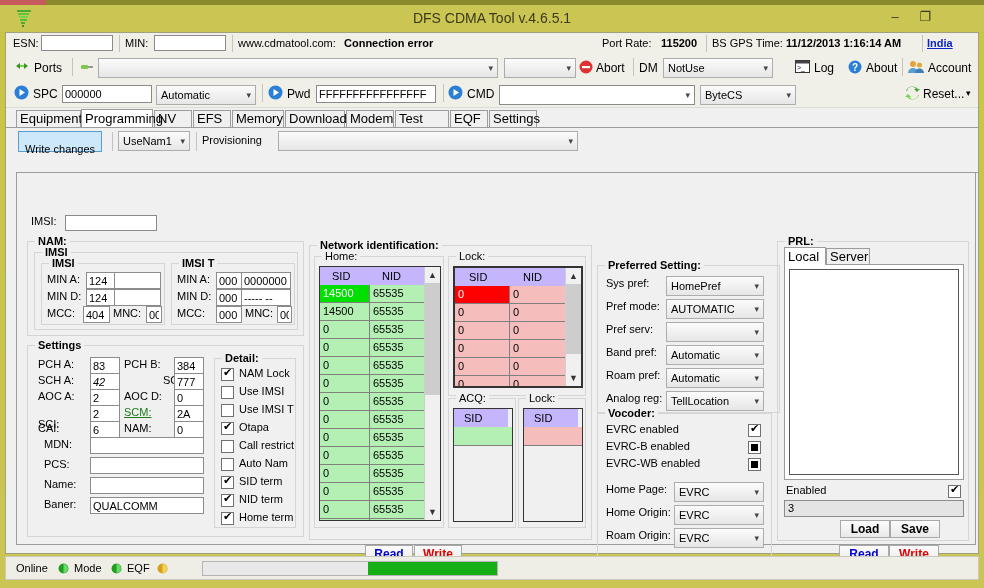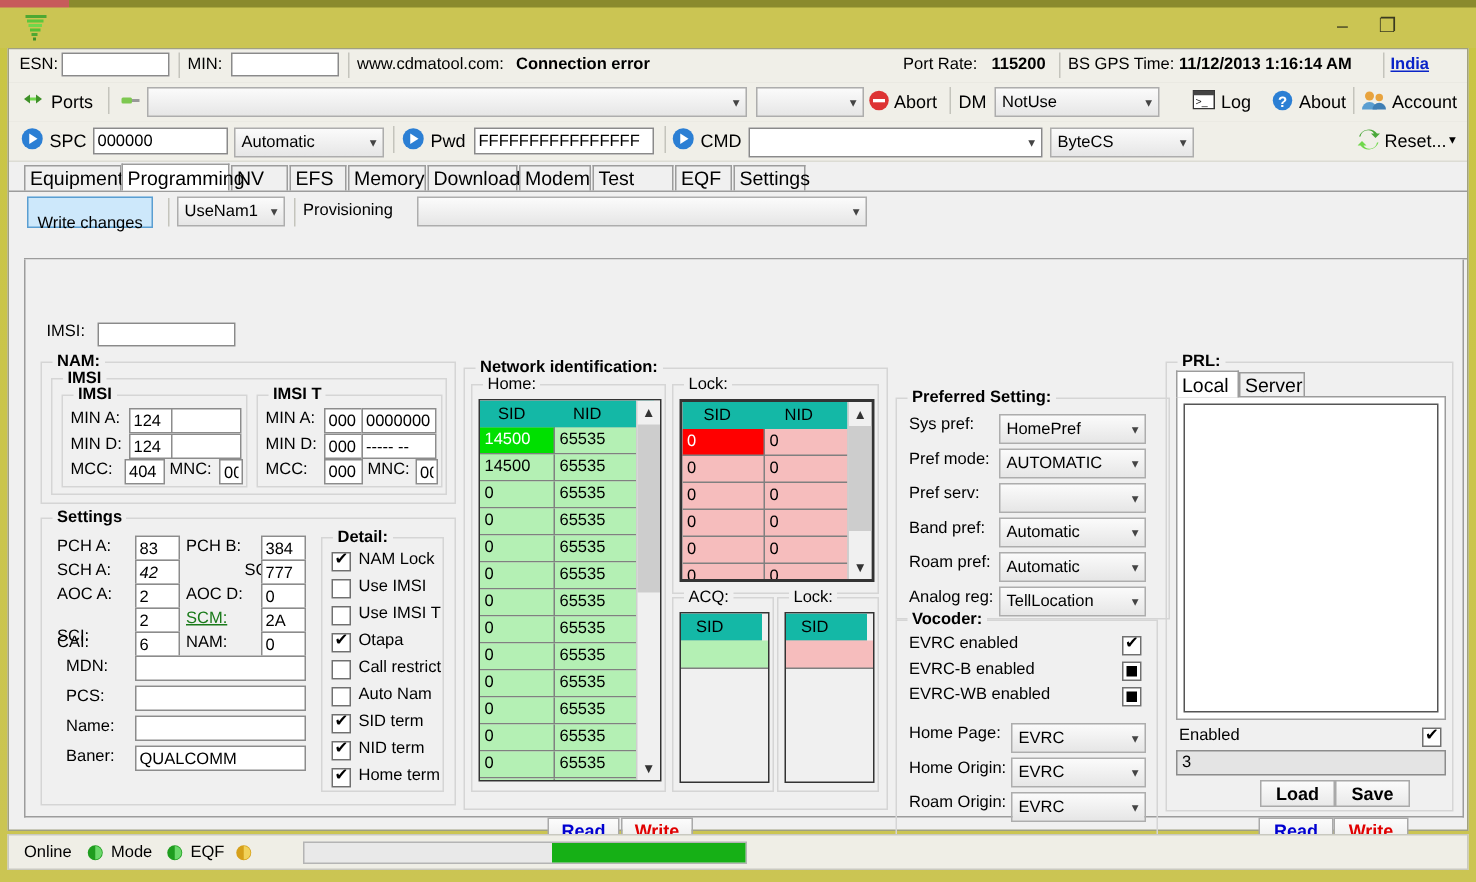--- a/index.html
+++ b/index.html
@@ -80,21 +80,21 @@
   .ftxt{position:absolute;font-size:11px;line-height:17px;white-space:nowrap;}
 
   
   .cb{position:absolute;width:13px;height:13px;border:1px solid #707070;background:#fff;
       box-sizing:border-box;}
   .cb.checked:after{content:"\2714";position:absolute;left:1px;top:-3px;font-size:11px;color:#000;}
   .cb.sq:after{content:"";position:absolute;left:2px;top:2px;width:7px;height:7px;background:#000;}
 
   
   .listbox{position:absolute;border:1px solid #333;background:#fff;box-sizing:border-box;overflow:hidden;}
-  .lhdr{position:absolute;left:0;top:0;right:4px;height:18px;background:#14b8a6;
+  .lhdr{position:absolute;left:0;top:0;right:4px;height:18px;background:#c4b5fd;
         border-bottom:1px solid #b5b5b5;}
   .lhdr span{position:absolute;top:0;line-height:18px;font-size:11px;}
   .lrow{position:relative;height:18px;}
   .lcell{position:absolute;top:0;height:18px;line-height:17px;font-size:11px;
          box-sizing:border-box;border:1px solid #808080;border-top:none;border-left:none;
          padding-left:3px;overflow:hidden;}
   .sb{position:absolute;top:0;width:15px;background:#f0f0f0;border-left:1px solid #cfcfcf;}
   .sb .thumb{position:absolute;left:0;width:15px;background:#cdcdcd;}
   .sb .ar{position:absolute;left:0;width:15px;height:16px;text-align:center;line-height:16px;
           font-size:9px;color:#333;}
@@ -119,20 +119,21 @@
 
   <div id="titlebar"></div>
   <svg id="app-icon" viewBox="0 0 20 20">
     <rect x="3" y="2" width="14" height="2" fill="#4ea832"></rect>
     <rect x="4" y="5" width="11" height="2" fill="#5cc63c"></rect>
     <rect x="5" y="8" width="9" height="2" fill="#6fd84b"></rect>
     <rect x="6" y="11" width="7" height="2" fill="#56c035"></rect>
     <rect x="7" y="14" width="4" height="2" fill="#4ea832"></rect>
     <rect x="8" y="17" width="2" height="2" fill="#3f9128"></rect>
   </svg>
+  <div id="title-text">DFS CDMA Tool v.4.6.5.1</div>
   <div class="wbtn" id="btn-min">–</div>
   <div class="wbtn" id="btn-max">❐</div>
   <div id="btn-close">✕</div>
 
   <div id="client">
 
     <div id="inforow">
       <span class="lbl" style="position:absolute;left:7px;top:4px;">ESN:</span>
       <input class="flat-input" style="position: absolute; left: 35px; top: 2px; width: 72px;" value="">
       <div class="sep" style="left:113px;top:2px;height:17px;"></div>

